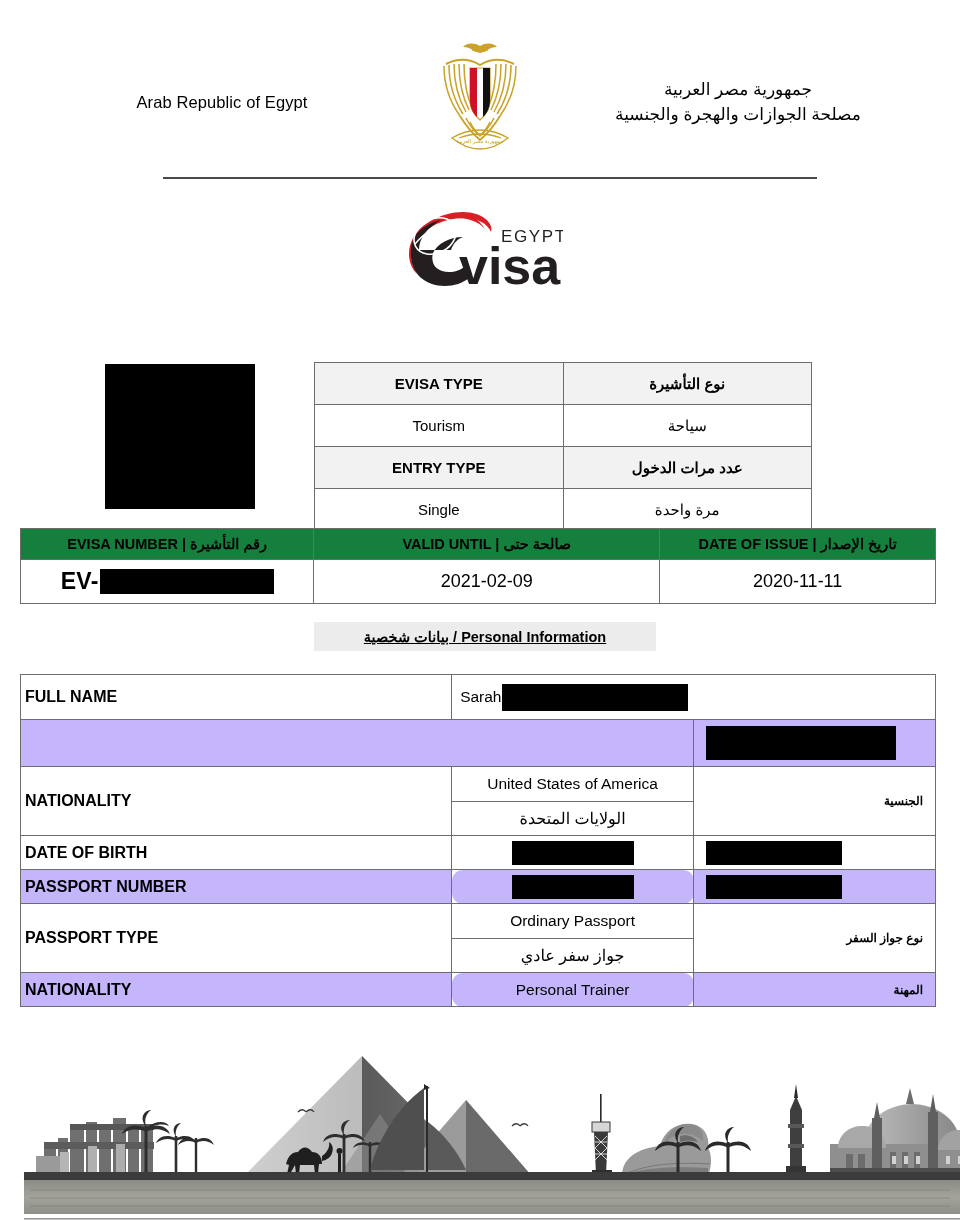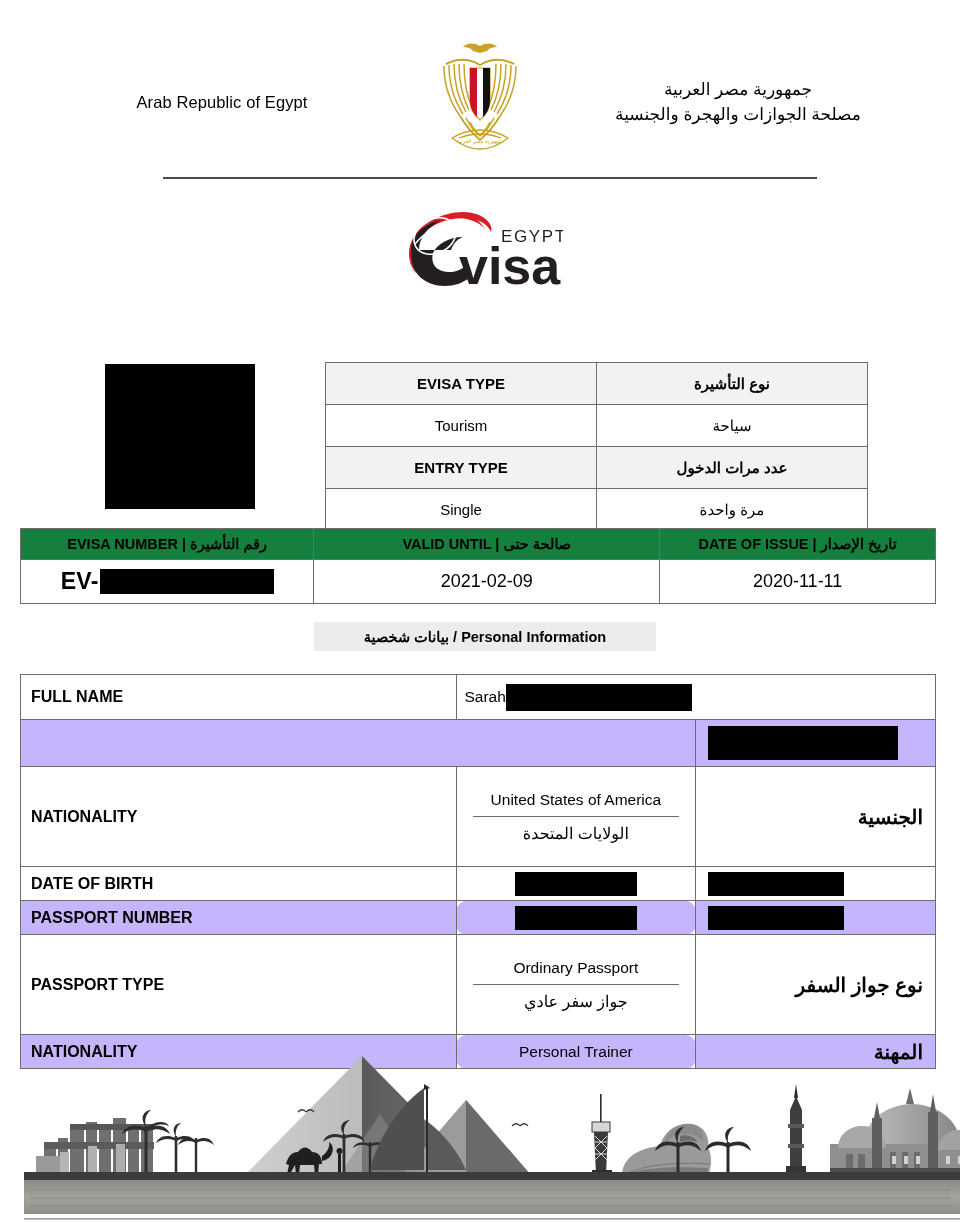--- a/index.html
+++ b/index.html
@@ -84,23 +84,23 @@
     height: 145px;
     background: #000000;
   }
 
   table {
     border-collapse: collapse;
     table-layout: fixed;
   }
   .visa-table {
     position: absolute;
-    left: 325px;
+    left: 314px;
     top: 0;
-    width: 543px;
+    width: 498px;
   }
   .visa-table td {
     border: 1px solid #6d6d6d;
     height: 41px;
     text-align: center;
     vertical-align: middle;
     font-size: 15px;
     padding: 0 6px;
   }
   .visa-table td.hdr {
@@ -159,53 +159,54 @@
     top: 622px;
     width: 342px;
     height: 29px;
     background: #ececec;
     display: flex;
     align-items: center;
     justify-content: center;
     font-size: 14.5px;
     font-weight: bold;
     direction: rtl;
+    text-decoration: underline;
   }
 
   
   .pi-table {
     position: absolute;
     left: 20px;
     top: 674px;
     width: 916px;
   }
   .pi-table td {
     border: 1px solid #6d6d6d;
     vertical-align: middle;
     padding: 0 12px;
     font-size: 15.5px;
   }
   .pi-table td.lbl {
     font-weight: bold;
     font-size: 16px;
     text-align: left;
-    padding-left: 10px;
+    padding-left: 4px;
   }
   .pi-table td.mid { text-align: center; padding: 0 4px; border-radius: 11px; }
   .pi-table td.arlbl {
     text-align: right;
     direction: rtl;
     font-weight: bold;
-    font-size: 20px;
+    font-size: 12px;
     padding-right: 12px;
   }
   .row-white td { background: #ffffff; }
   .row-gray td { background: #c4b5fd; }
 
-  .split-cell { padding: 16px !important; }
+  .split-cell { padding: 0 !important; }
   .split-top, .split-bot {
     height: 33px;
     display: flex;
     align-items: center;
     justify-content: center;
     font-size: 15.5px;
   }
   .split-top { border-bottom: 1px solid #6d6d6d; }
   .split-bot { direction: rtl; font-size: 16px; }
 

